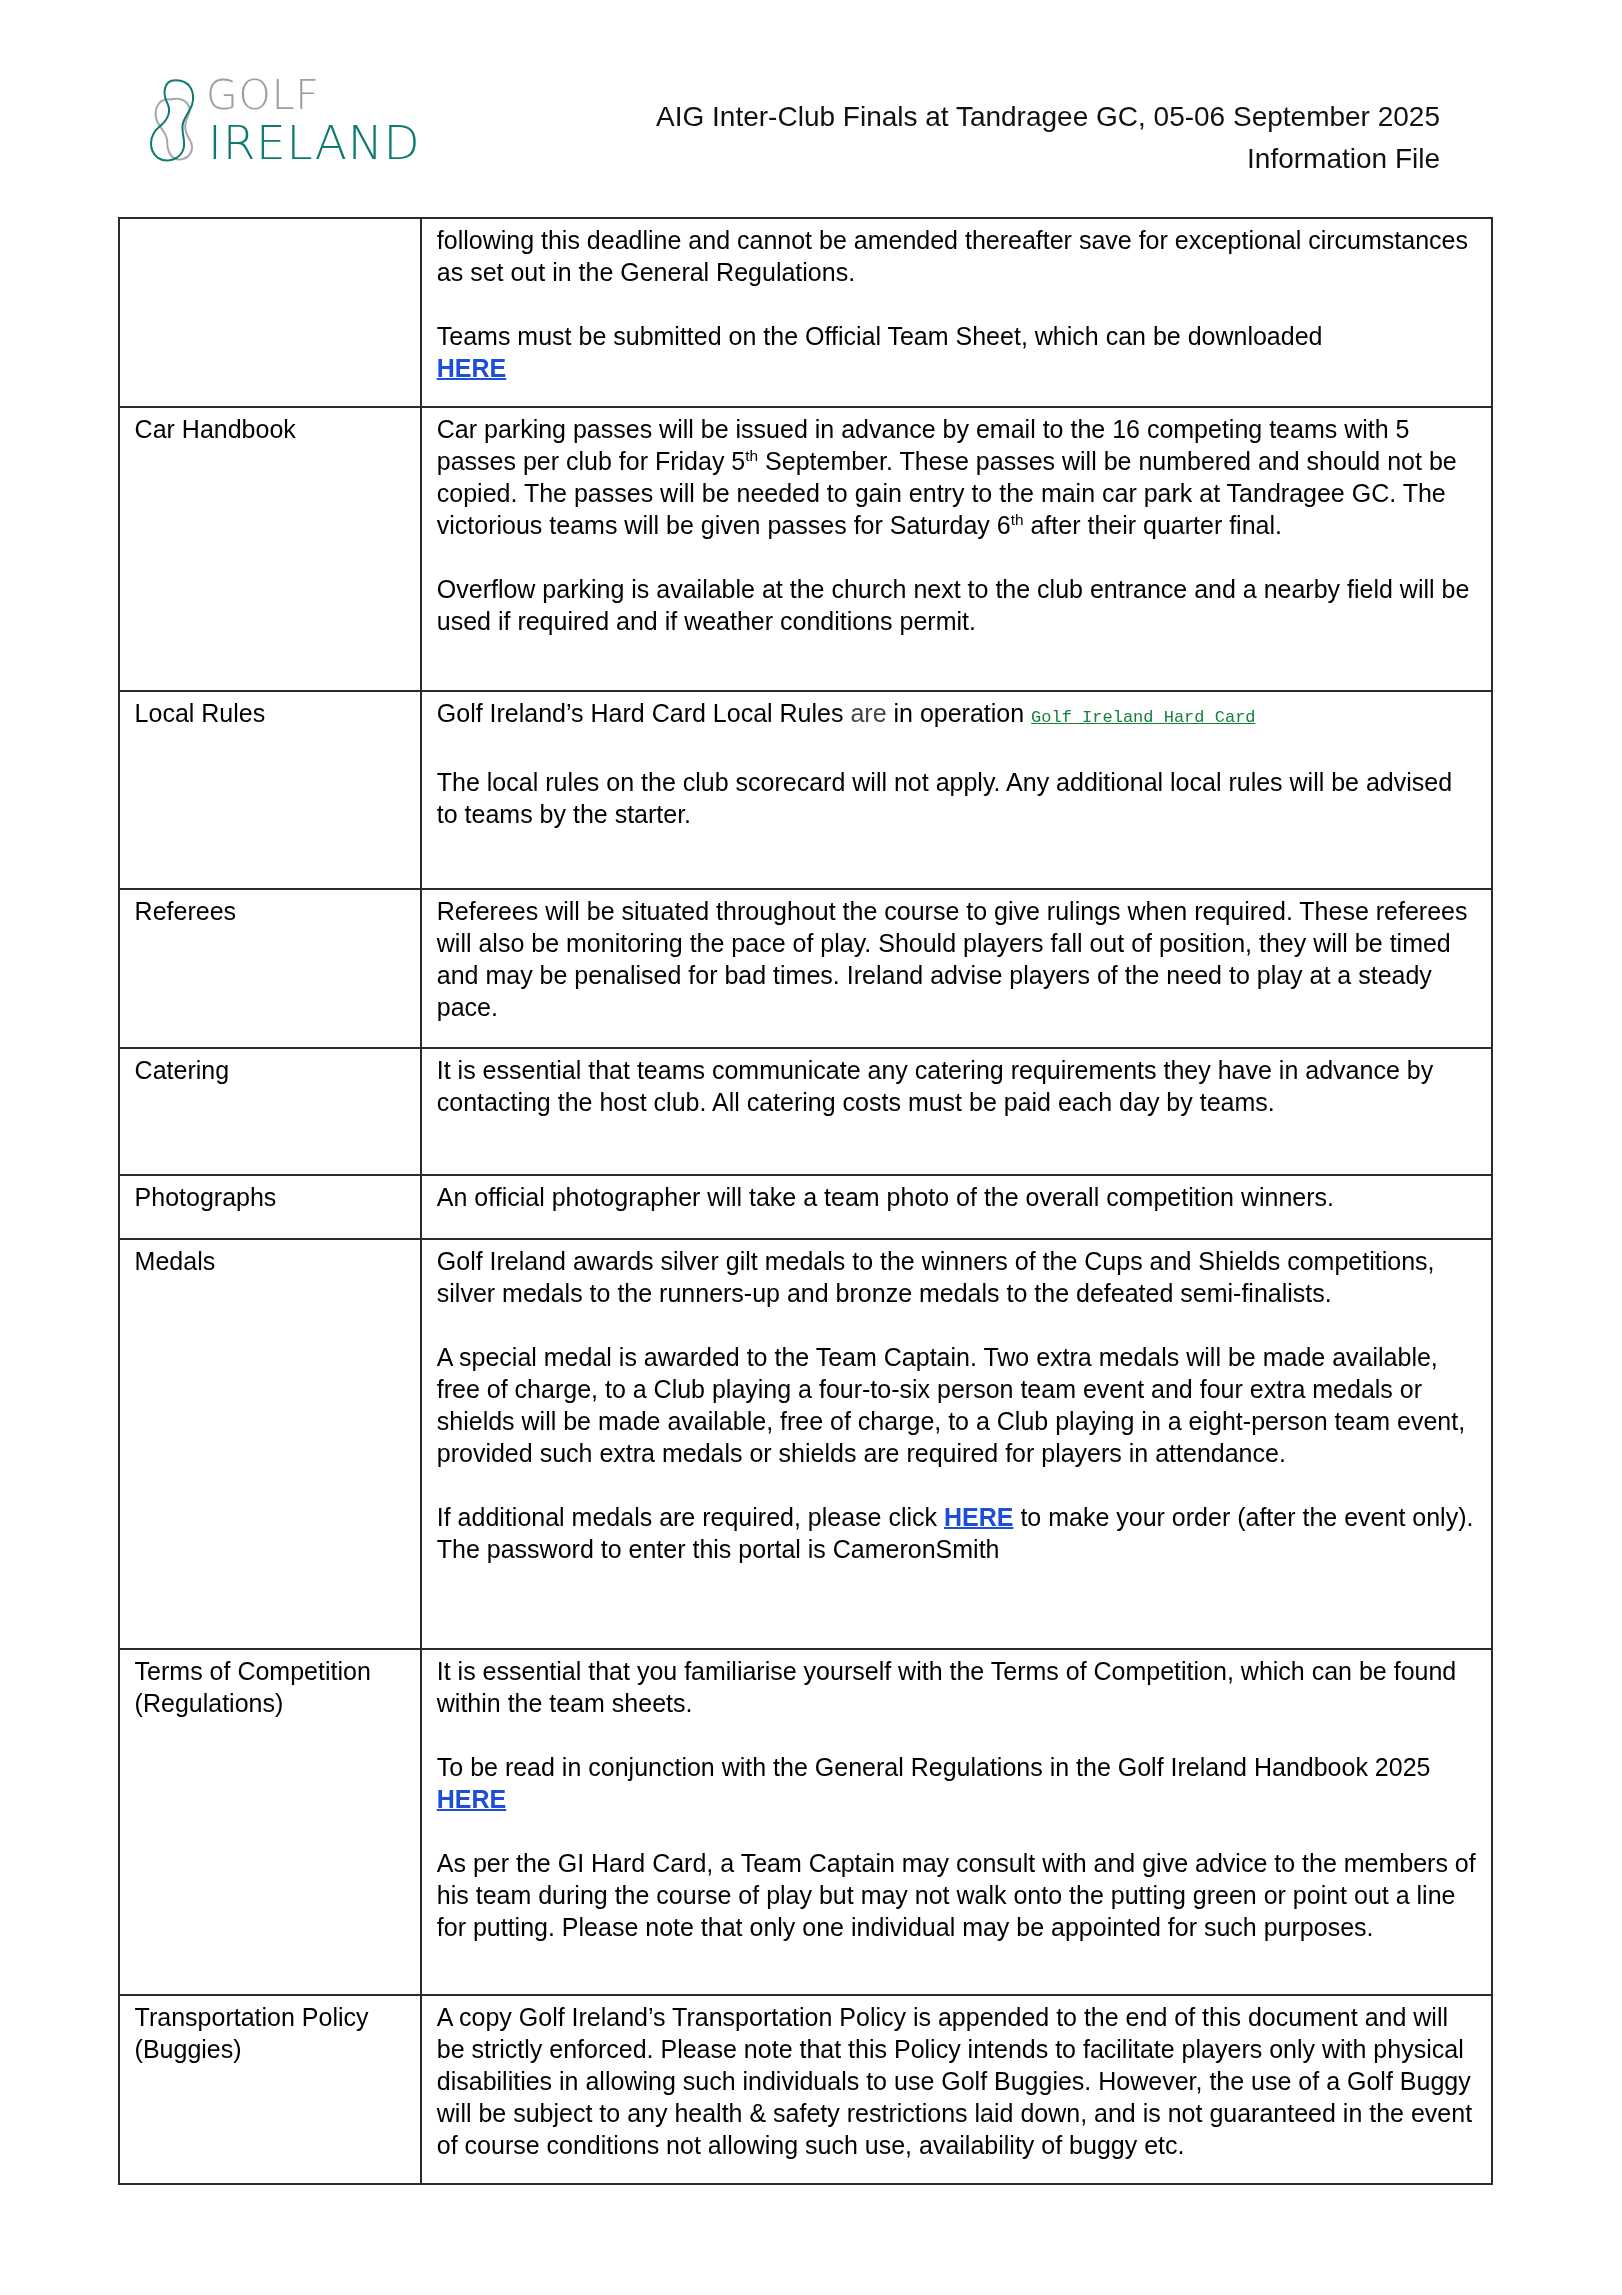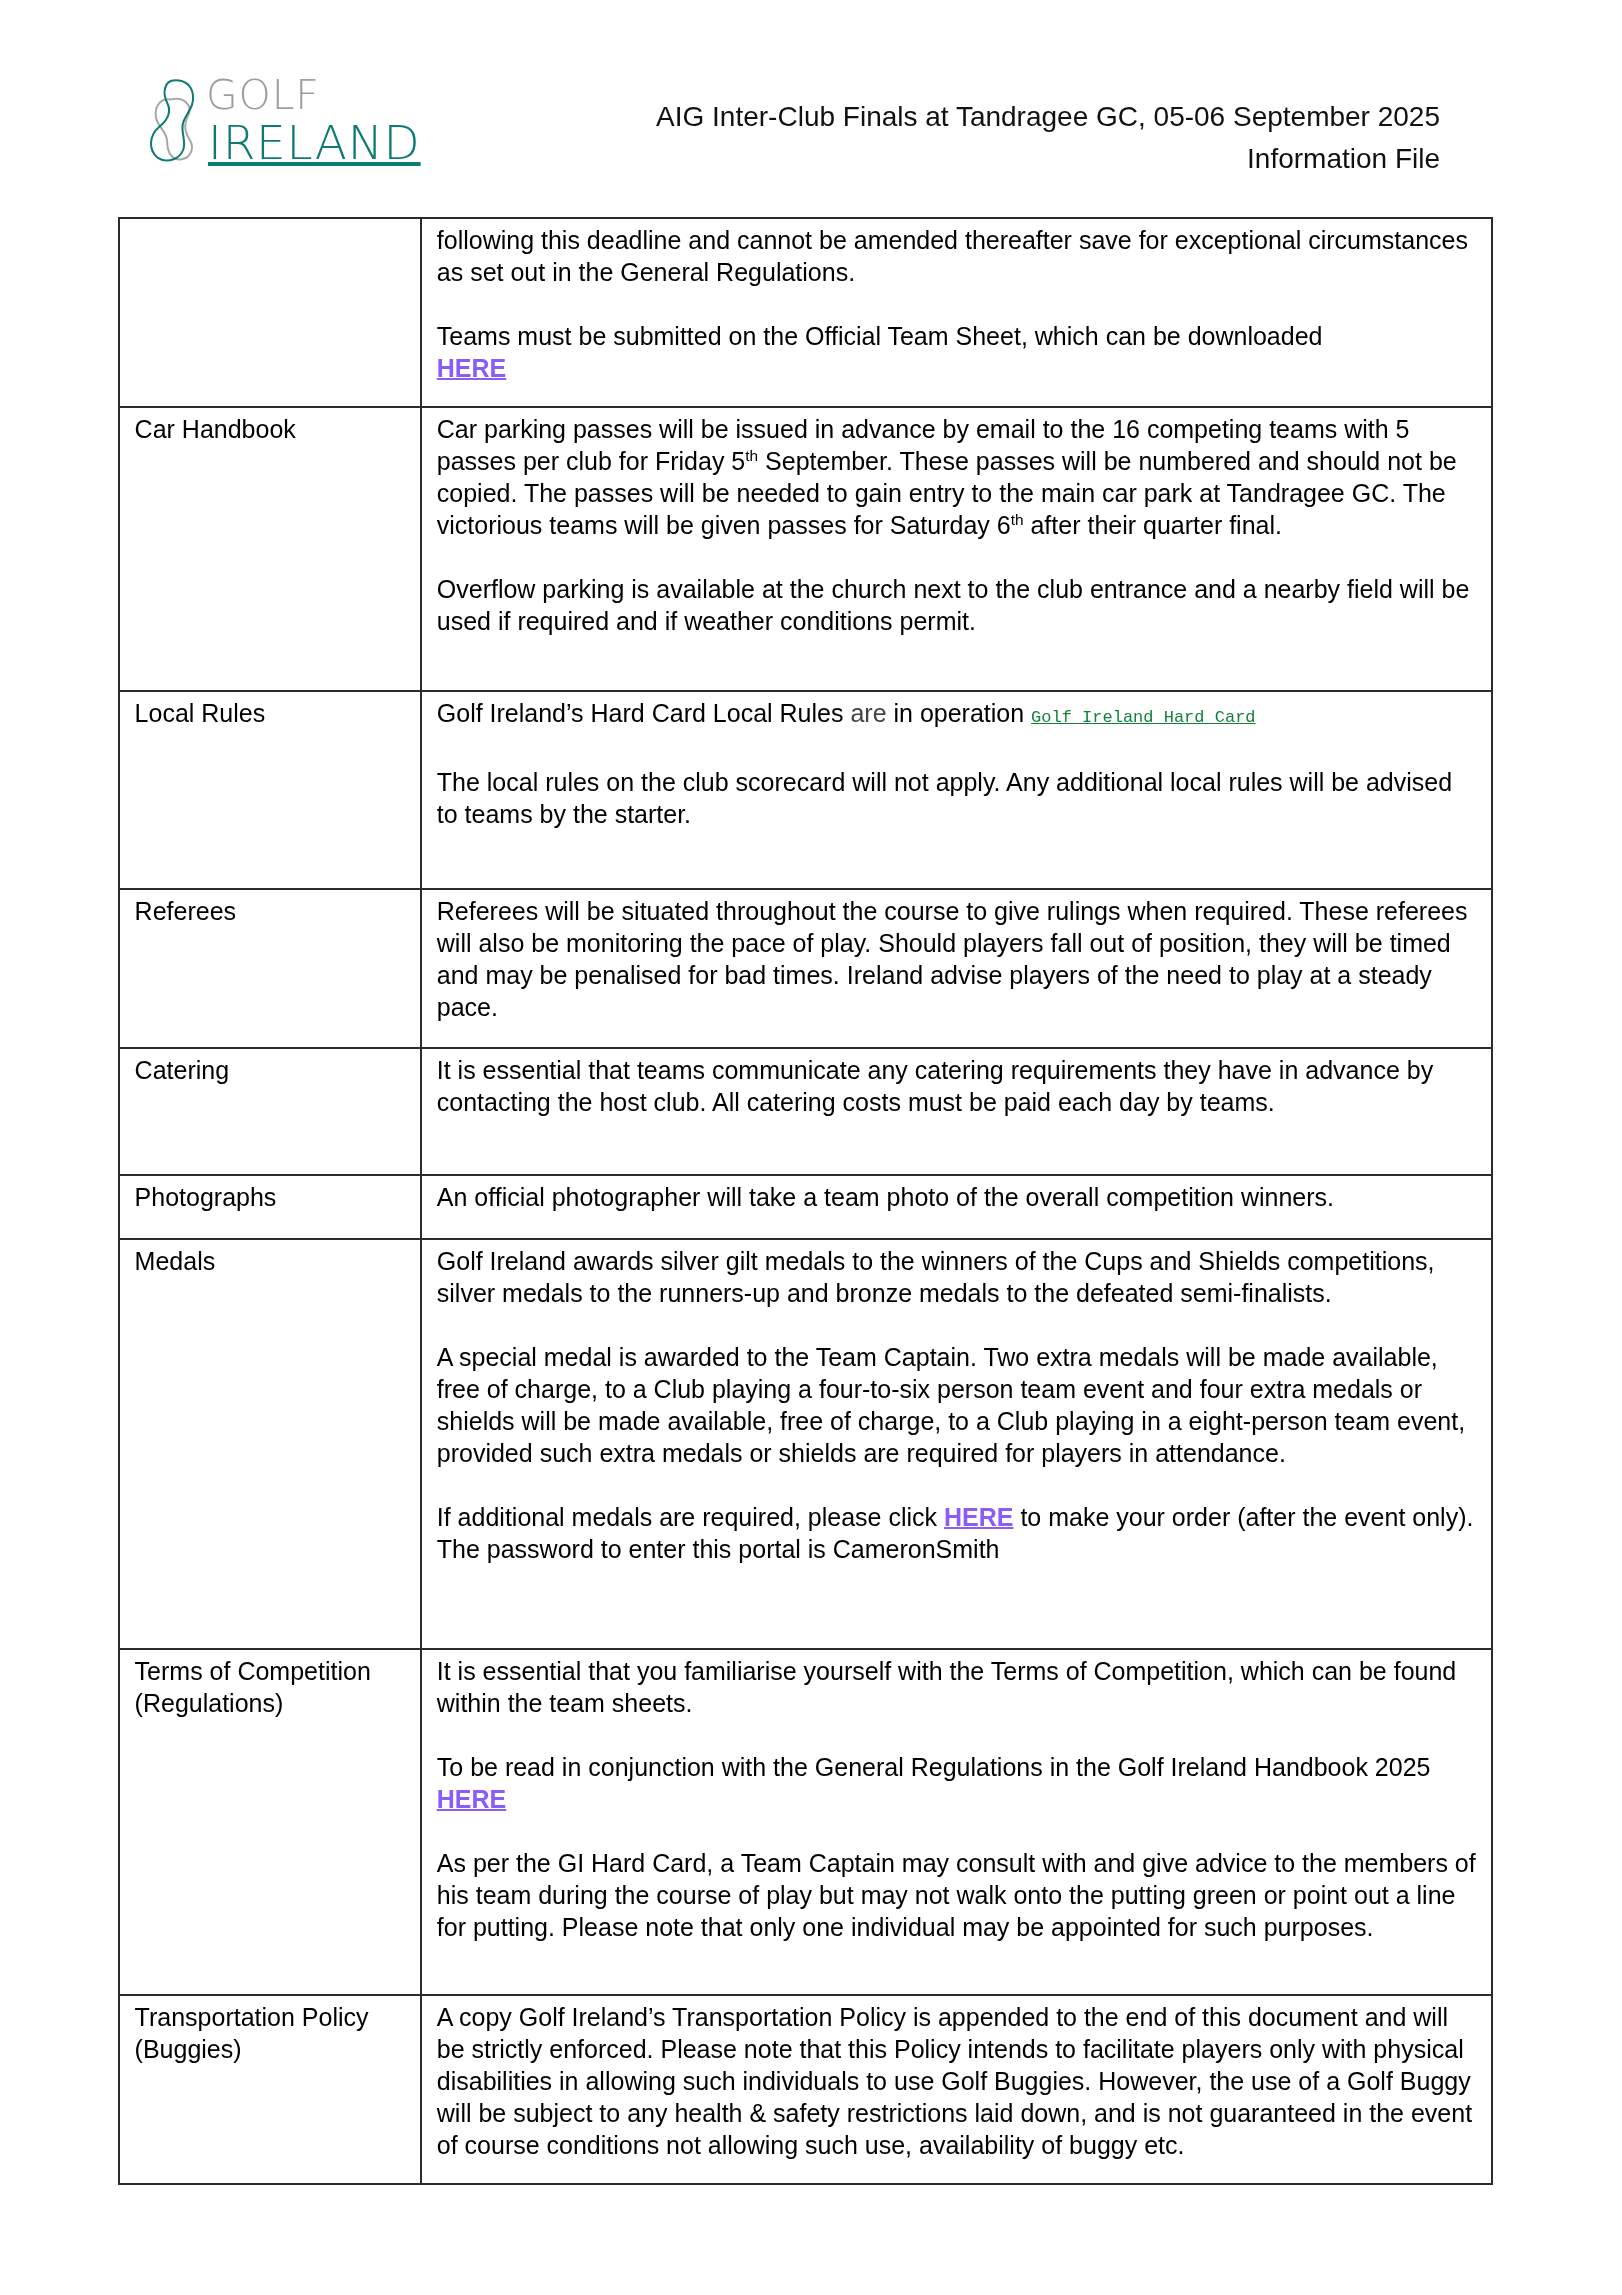--- a/index.html
+++ b/index.html
@@ -3,33 +3,33 @@
   <meta charset="utf-8">
   <style>
     html, body { margin: 0; padding: 0; background: #ffffff; }
     body { width: 1623px; height: 2295px; position: relative; overflow: hidden; }
     .page { position: absolute; left: 0; top: 0; width: 1623px; height: 2295px; background: #fff; }
 
     
     .logo { position: absolute; left: 143px; top: 75px; width: 308px; height: 91px; }
     .logo svg.mark { position: absolute; left: 0; top: 0; width: 58px; height: 91px; }
     .logo .golf { position: absolute; left: 63px; top: 0px; font-family: "DejaVu Sans", sans-serif; font-weight: 300; font-size: 41px; letter-spacing: 0.8px; color: #9e9e9e; line-height: 1; -webkit-text-stroke: 0; }
-    .logo .ireland { position: absolute; left: 65px; top: 44px; font-family: "DejaVu Sans", sans-serif; font-weight: 300; font-size: 47px; letter-spacing: 0.8px; color: #0e7a72; line-height: 1; text-decoration: underline; }
+    .logo .ireland { position: absolute; left: 65px; top: 44px; font-family: "DejaVu Sans", sans-serif; font-weight: 300; font-size: 47px; letter-spacing: 0.8px; color: #0e7a72; line-height: 1; }
 
     
     .header { position: absolute; right: 183px; top: 96px; text-align: right; font-family: "Liberation Sans", sans-serif; font-size: 28px; color: #111; line-height: 42px; }
     .header div { white-space: nowrap; }
 
     
     .tbl { position: absolute; left: 118px; top: 217px; width: 1375px; border-collapse: collapse; table-layout: fixed; font-family: "Liberation Sans", sans-serif; font-size: 25px; color: #000; }
     .tbl td { border: 2.4px solid #2b2b2b; vertical-align: top; padding: 4.9px 14.6px 0 14.6px; line-height: 32px; margin-left: 8px; }
     .tbl td.label { width: 271px; }
     .tbl p { margin: 0; }
     .tbl p + p { margin-top: 32px; }
-    .tbl .link-bold { color: #8b5cf6; font-weight: bold; text-decoration: underline; text-decoration-thickness: 2.4px; }
+    .tbl .link-bold { color: #1d4ed8; font-weight: bold; text-decoration: underline; text-decoration-thickness: 2.4px; }
     .tbl .link-plain { color: #15803d; text-decoration: underline; font-family: Liberation Mono, monospace; font-size: 17px; }
     .tbl sup { font-size: 15.4px; line-height: 0; vertical-align: super; }
     .grey { color: #444; }
   </style>
 </head>
 <body>
 
 <div class="page">
 
   <div class="logo">

